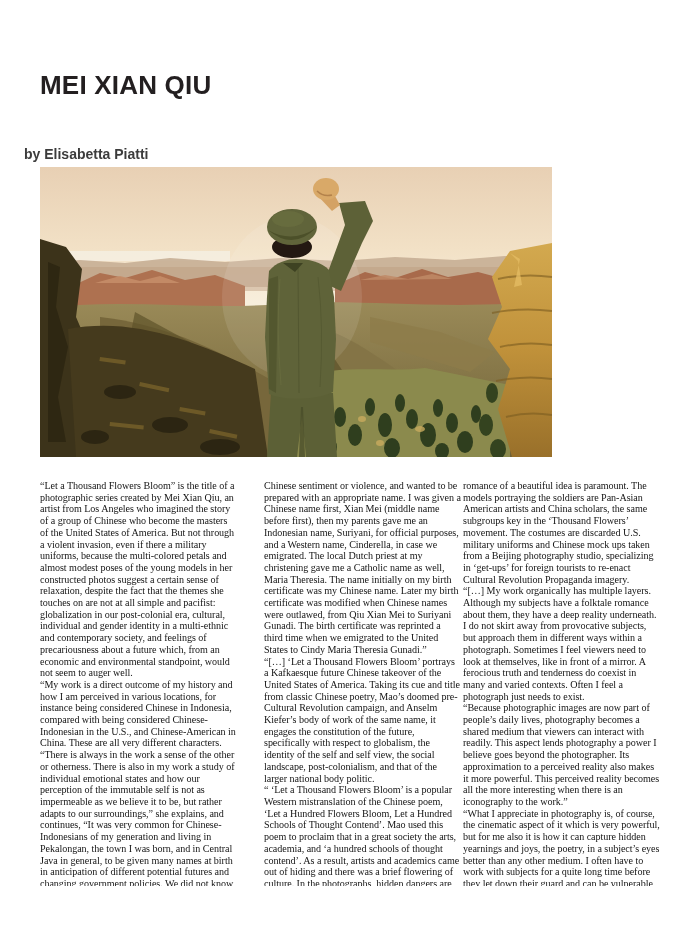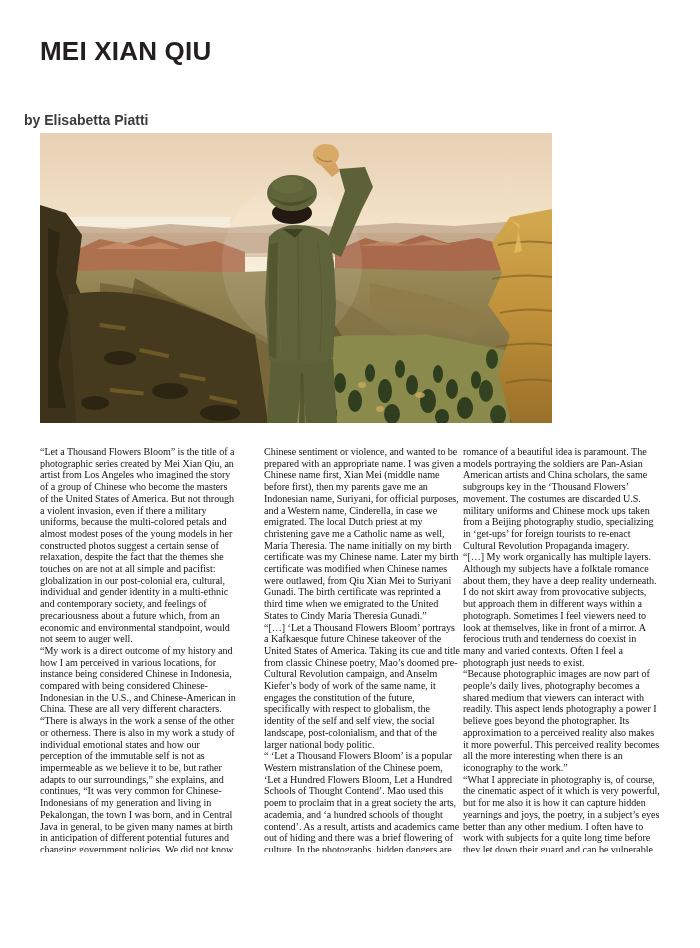--- a/index.html
+++ b/index.html
@@ -1,17 +1,17 @@
 <!DOCTYPE html>
 <html><head>
 <meta charset="utf-8">
 <style>
   html,body{margin:0;padding:0;background:#ffffff;}
   .page{position:relative;width:700px;height:852px;background:#ffffff;overflow:hidden;
-        font-family:"Liberation Serif",serif;color:#1a1a1a;}
+        font-family:"Liberation Serif",serif;color:#1a1a1a;margin-top:34px;}
   .artist-name{position:absolute;left:40px;top:38px;margin:0;
         font-family:"Liberation Sans",sans-serif;font-weight:700;
         font-size:26px;line-height:1.05;letter-spacing:.2px;color:#231f20;}
   .series-title{position:absolute;left:40px;top:70px;margin:0;
         font-family:"Liberation Serif",serif;font-weight:400;
         font-size:28px;line-height:1.1;color:#8e8e90;}
   .byline{position:absolute;left:24px;top:112px;margin:0;
         font-family:"Liberation Sans",sans-serif;font-weight:700;
         font-size:14px;color:#3c3c3c;}
   .photo{position:absolute;left:40px;top:133px;width:512px;height:290px;}

